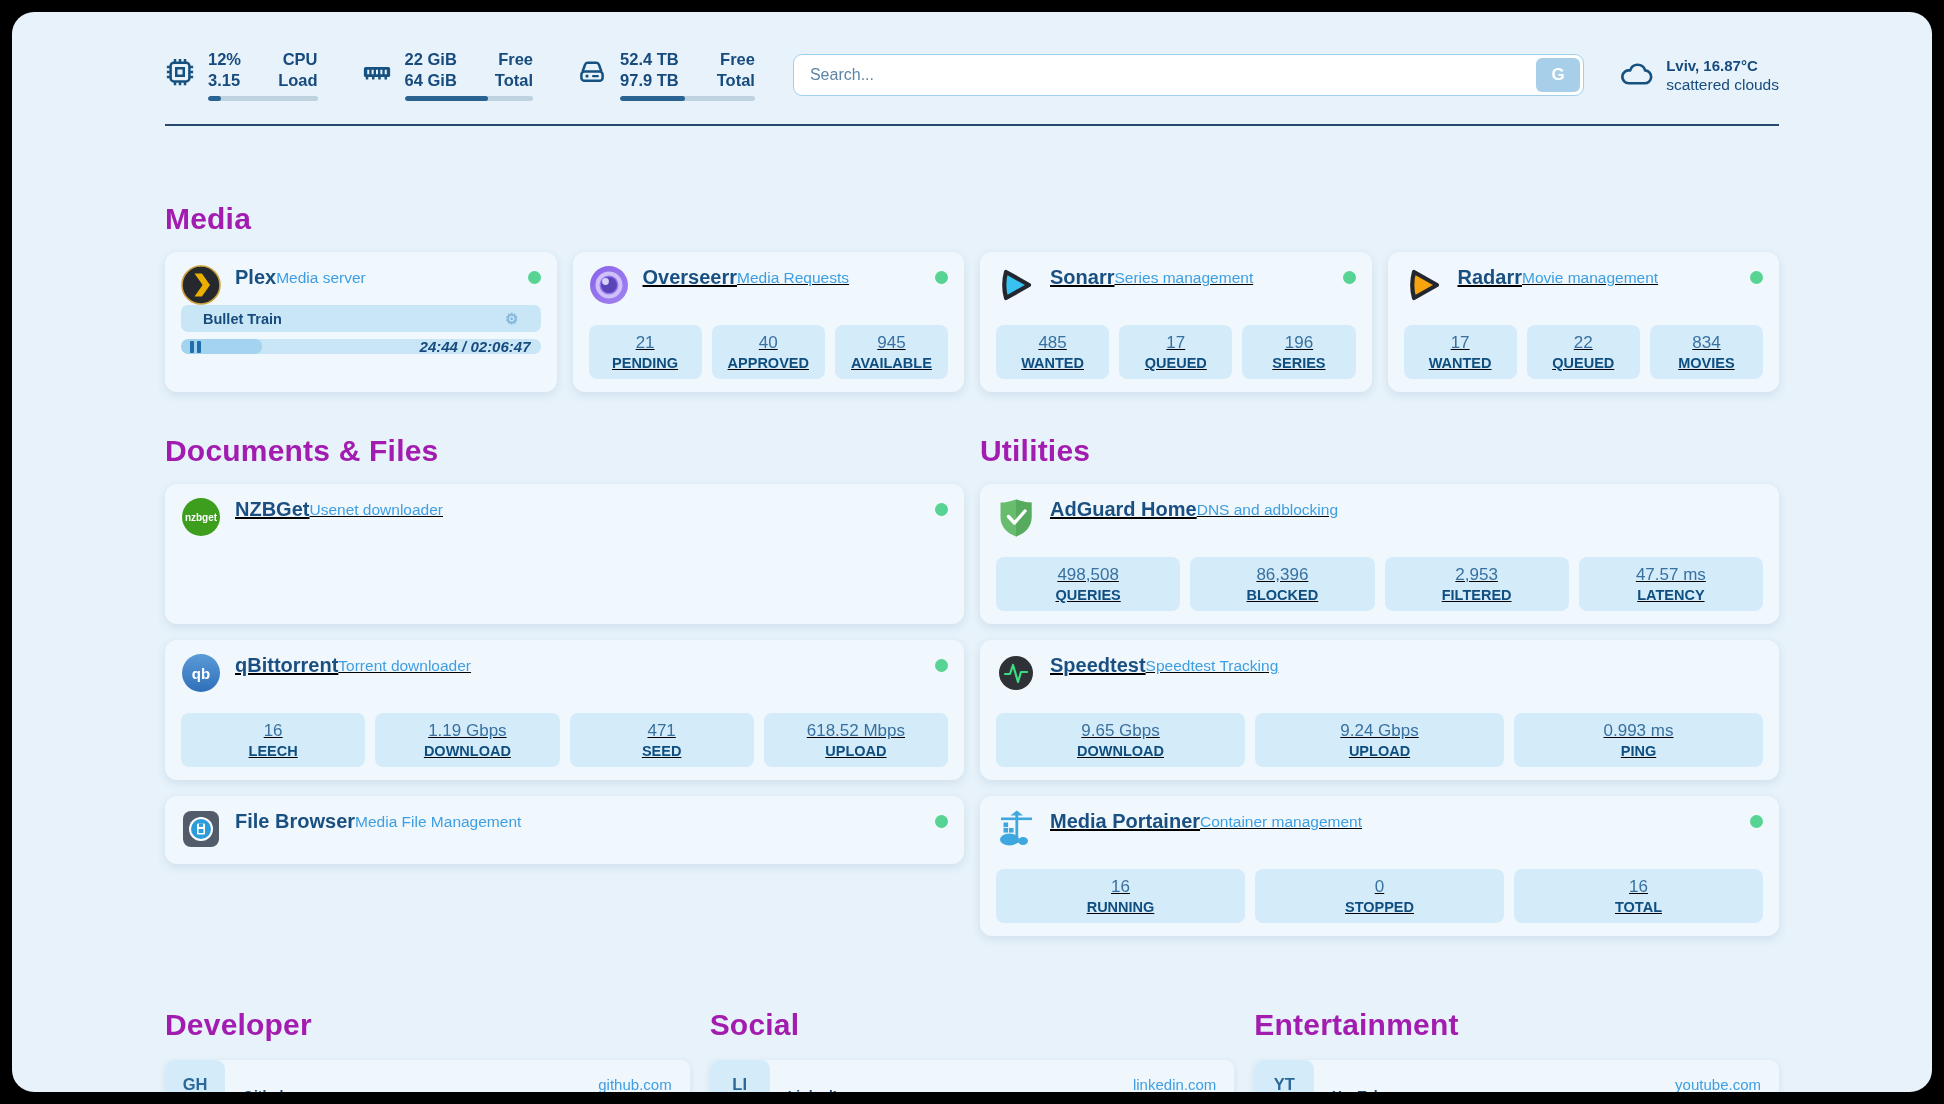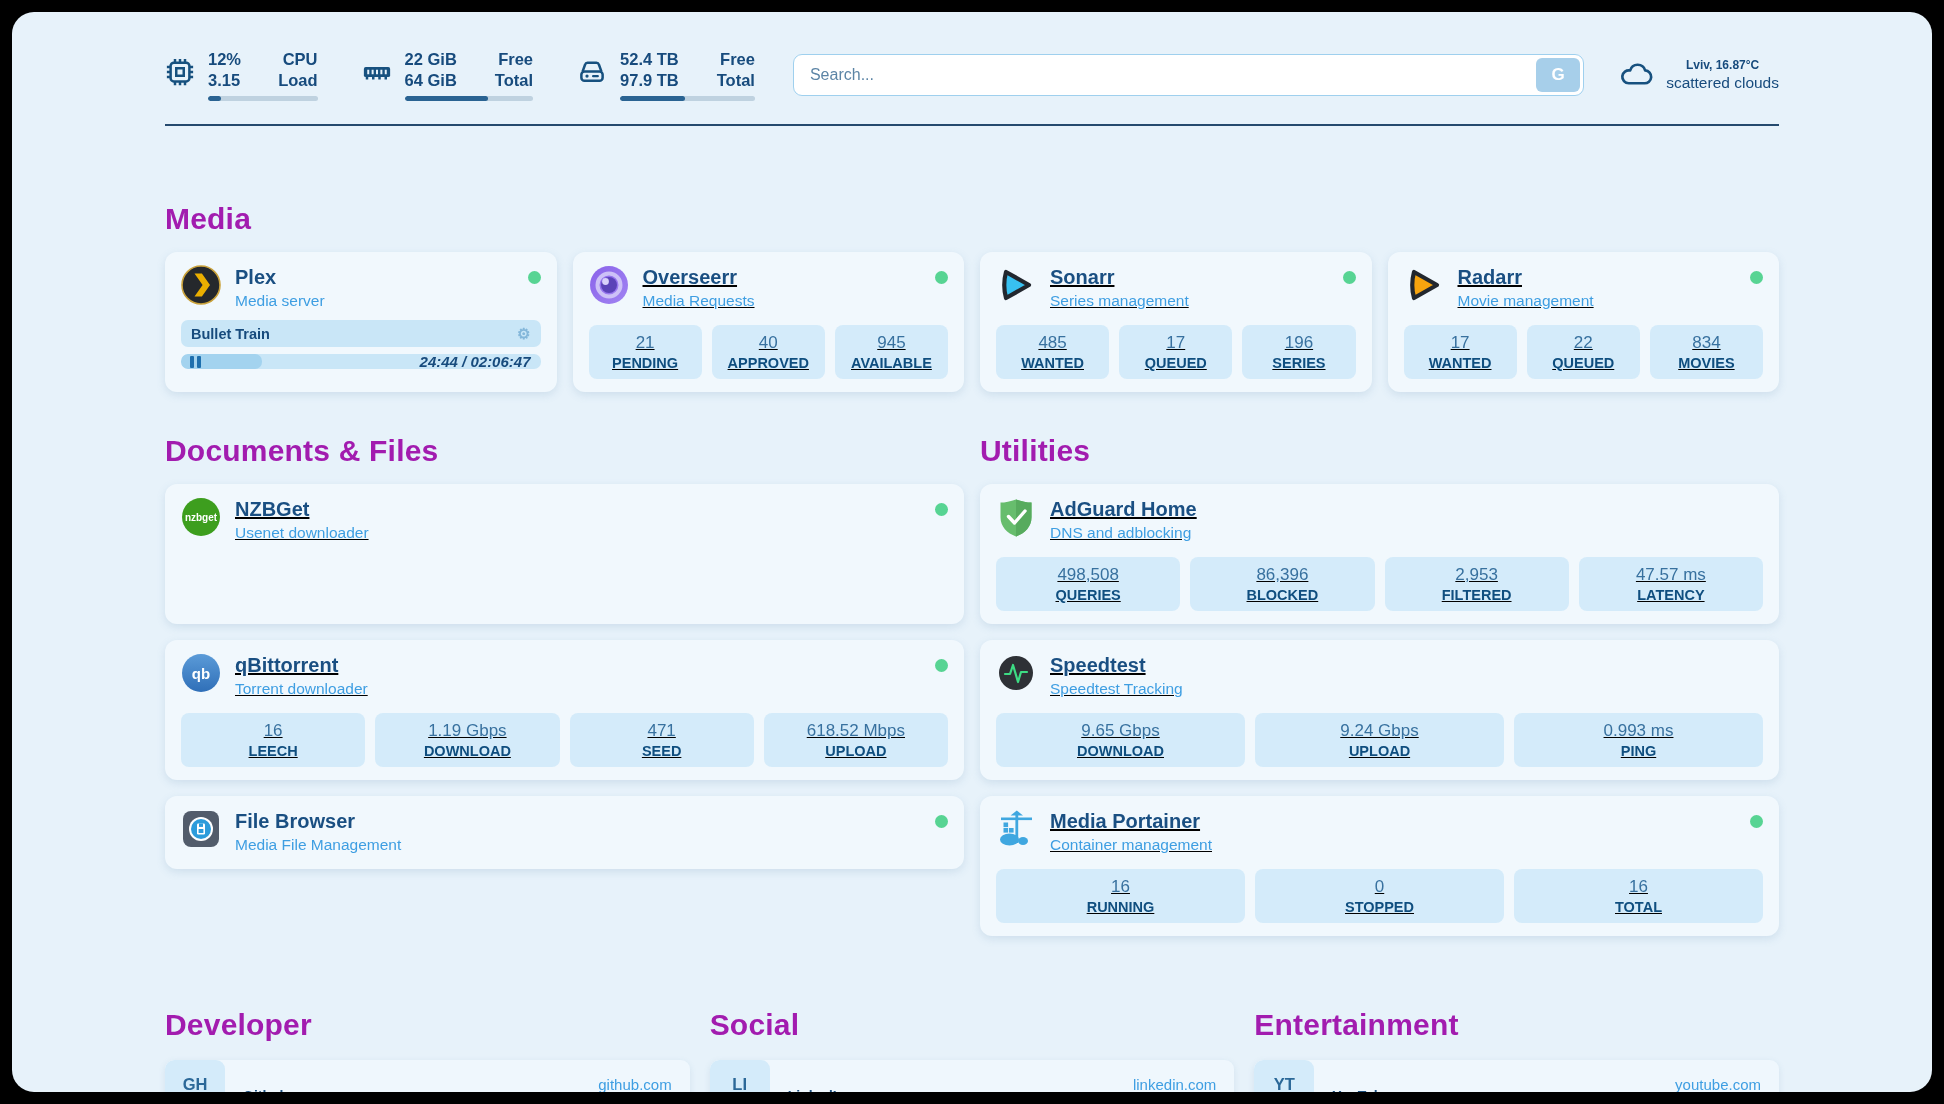--- a/index.html
+++ b/index.html
@@ -21,47 +21,47 @@
 
   .search{flex:1;display:flex;margin:0 34px 0 38px;position:relative;}
   .search input{flex:1;height:40px;border:1.5px solid #9fd0ee;border-radius:9px;background:#fff;
     padding:0 60px 0 16px;font-size:16px;color:#174b7d;outline:none;font-family:"Liberation Sans",sans-serif;}
   .search input::placeholder{color:#3f6f96;opacity:.85;}
   .gbtn{position:absolute;right:4px;top:4px;bottom:4px;width:44px;border:none;border-radius:6px;
     background:#a7cfea;color:#fff;font-size:17px;font-weight:700;cursor:pointer;}
 
   .weather{display:flex;align-items:center;gap:12px;}
   .weather .wtxt{display:flex;flex-direction:column;color:#174b7d;}
-  .weather .wloc{font-size:12px;font-weight:700;text-align:center;}
+  .weather .wloc{font-size:15px;font-weight:700;}
   .weather .wcond{font-size:15.5px;font-weight:400;margin-top:2px;}
 
   .divider{margin-top:20px;border-bottom:2px solid #254a6e;}
 
   
   h2{margin:0;color:#a21caf;font-size:30px;font-weight:700;letter-spacing:.2px;}
   .media-title{margin:76px 0 16px 0;}
   .grid4{display:grid;grid-template-columns:repeat(4,1fr);gap:16px;align-items:stretch;}
 
   .card{background:#f1f8fd;border-radius:12px;padding:13px 16px;box-shadow:0 3px 9px rgba(96,140,176,.18);
         display:flex;flex-direction:column;cursor:pointer;}
   .card-head{display:flex;gap:14px;align-items:flex-start;}
   .app-icon{width:40px;height:40px;flex:0 0 auto;display:block;}
-  .titles{display:flex;flex-direction:column;margin-top:1px;}
+  .titles{display:flex;flex-direction:row;margin-top:1px;}
   .title{color:#1a4f82;font-size:20px;font-weight:700;line-height:1.15;}
   .subtitle{color:#3e9ee2;font-size:15.5px;margin-top:3px;}
   .dot{width:13px;height:13px;border-radius:50%;background:#57d493;margin-left:auto;margin-top:6px;flex:0 0 auto;}
 
   .tiles{display:flex;gap:10px;margin-top:auto;padding-top:12px;}
   .tile{flex:1;background:#d4ebfa;border-radius:8px;text-align:center;padding:7px 4px 8px 4px;}
   .tval{color:#38719f;font-size:17px;line-height:1.3;}
   .tlab{color:#0f4e7f;font-size:14.5px;font-weight:700;margin-top:1px;}
 
   
-  .np-title{margin-top:10px;background:#c9e6f7;border-radius:7px;height:27px;display:flex;align-items:center;
-    padding:0 10px;color:#174b7d;font-size:14.5px;font-weight:700;}
+  .np-title{background:#c9e6f7;border-radius:7px;height:27px;display:flex;align-items:center;
+    padding:0 22px;color:#174b7d;font-size:14.5px;font-weight:700;}
   .gear{margin-left:auto;color:#84b7da;font-size:15px;line-height:1;cursor:pointer;}
   .np-bar{position:relative;margin-top:7px;background:#c9e6f7;border-radius:7px;height:15px;overflow:hidden;font-style:italic;}
   .np-fill{position:absolute;left:0;top:0;bottom:0;background:#a3d3ef;border-radius:7px;display:flex;align-items:center;padding-left:9px;}
   .pause{display:flex;gap:3px;}
   .pause i{display:block;width:4px;height:12px;background:#1d6fae;border-radius:1px;}
   .np-time{position:absolute;right:10px;top:0;bottom:0;display:flex;align-items:center;
     color:#174b7d;font-size:15px;font-weight:700;}
 
   .twocol{display:grid;grid-template-columns:1fr 1fr;gap:16px;margin-top:42px;align-items:start;}
   .col h2{margin-bottom:16px;}

